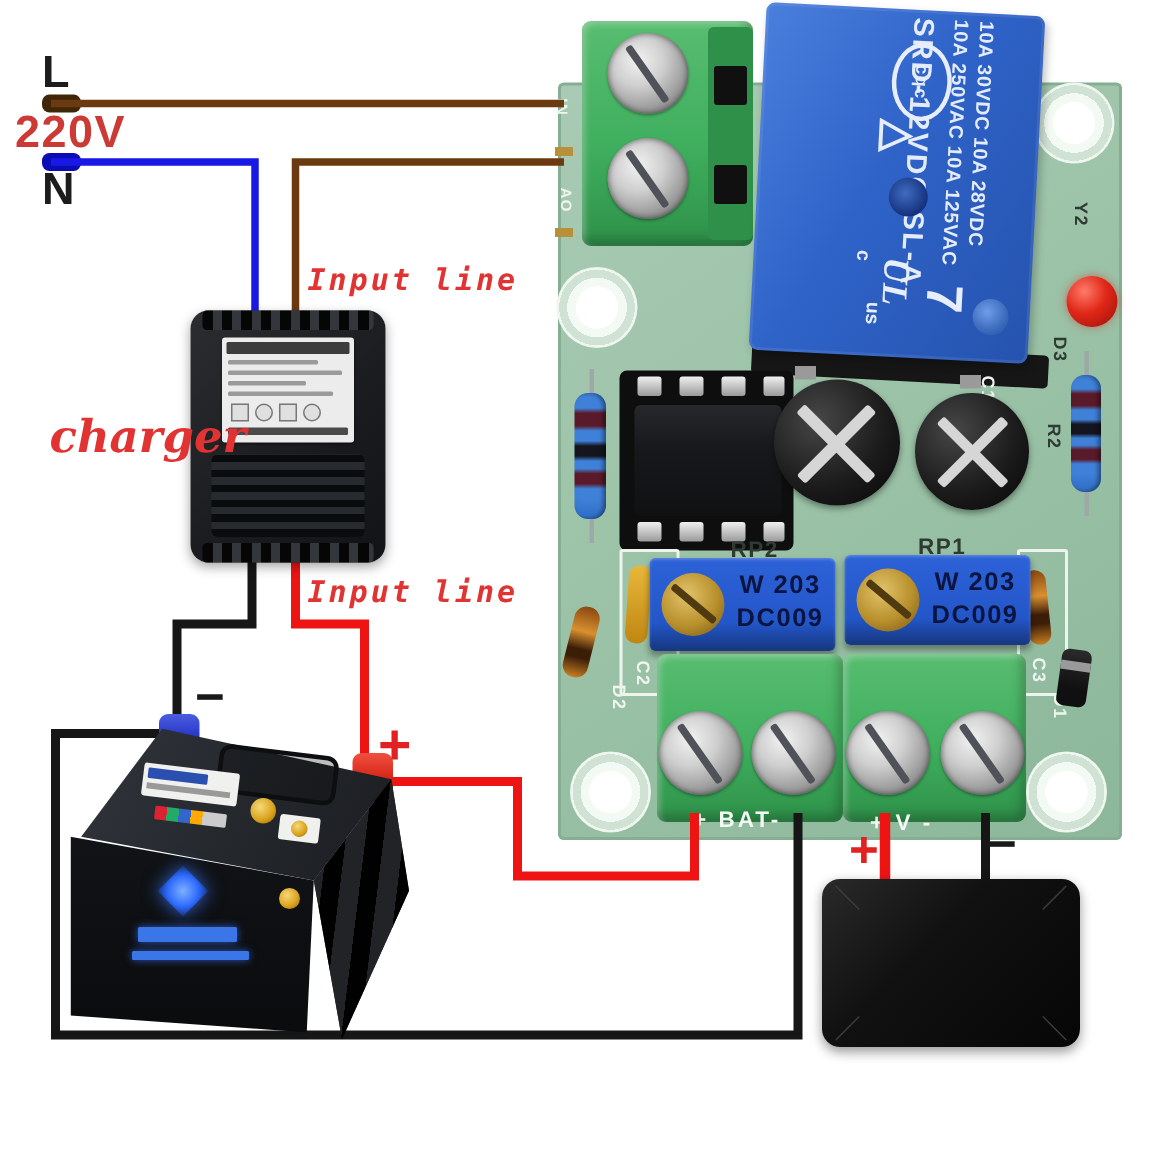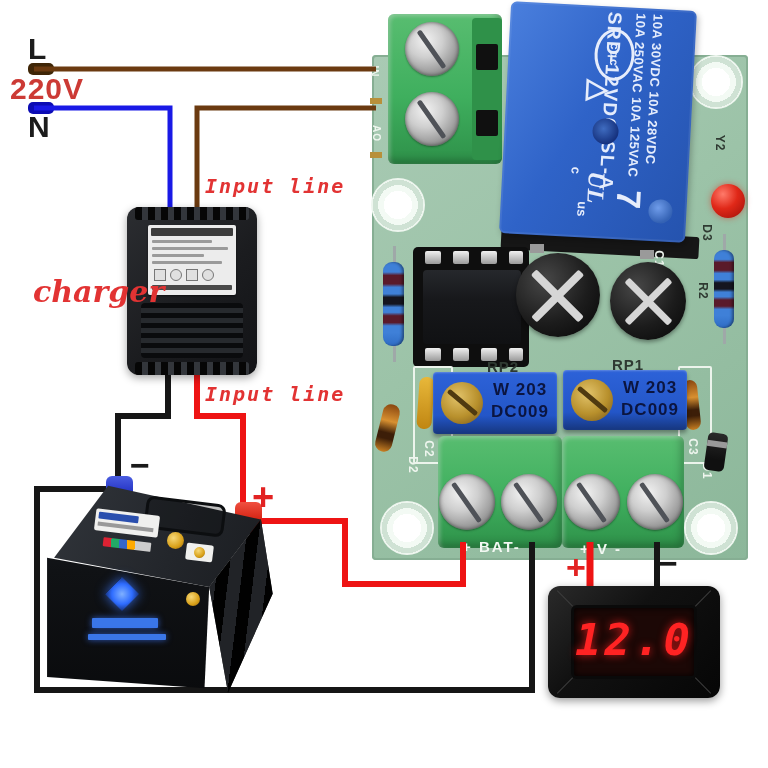--- a/index.html
+++ b/index.html
@@ -283,23 +283,20 @@
     <div class="abs blue-bar" style="left:52px;top:148px;width:66px;height:10px;"></div>
     <div class="abs blue-bar" style="left:48px;top:164px;width:78px;height:6px;"></div>
     <div class="abs gold" style="left:146px;top:122px;width:14px;height:14px;"></div>
   </div>
 
   <div class="abs meter" style="z-index:4;">
     <div class="bevel" style="left:6px;top:12px;"></div>
     <div class="bevel" style="right:6px;top:12px;transform:rotate(-45deg);"></div>
     <div class="bevel" style="left:6px;bottom:12px;transform:rotate(-45deg);"></div>
     <div class="bevel" style="right:6px;bottom:12px;"></div>
-    <div class="meter-inner">
-      <div class="meter-digits">12.0</div>
-    </div>
   </div>
 
   <div class="abs lbl-black" style="left:28px;top:32px;z-index:5;">L</div>
   <div class="abs lbl-220" style="left:10px;top:72px;z-index:5;">220V</div>
   <div class="abs lbl-black" style="left:28px;top:110px;z-index:5;">N</div>
   <div class="abs lbl-serif" style="left:33px;top:274px;z-index:5;">charger</div>
   <div class="abs lbl-mono" style="left:205px;top:174px;z-index:5;">Input line</div>
   <div class="abs lbl-mono" style="left:205px;top:382px;z-index:5;">Input line</div>
   <div class="abs sign" style="left:130px;top:446px;color:#1a1a1a;z-index:5;">−</div>
   <div class="abs sign" style="left:252px;top:476px;color:#e22222;font-size:38px;z-index:5;">+</div>

